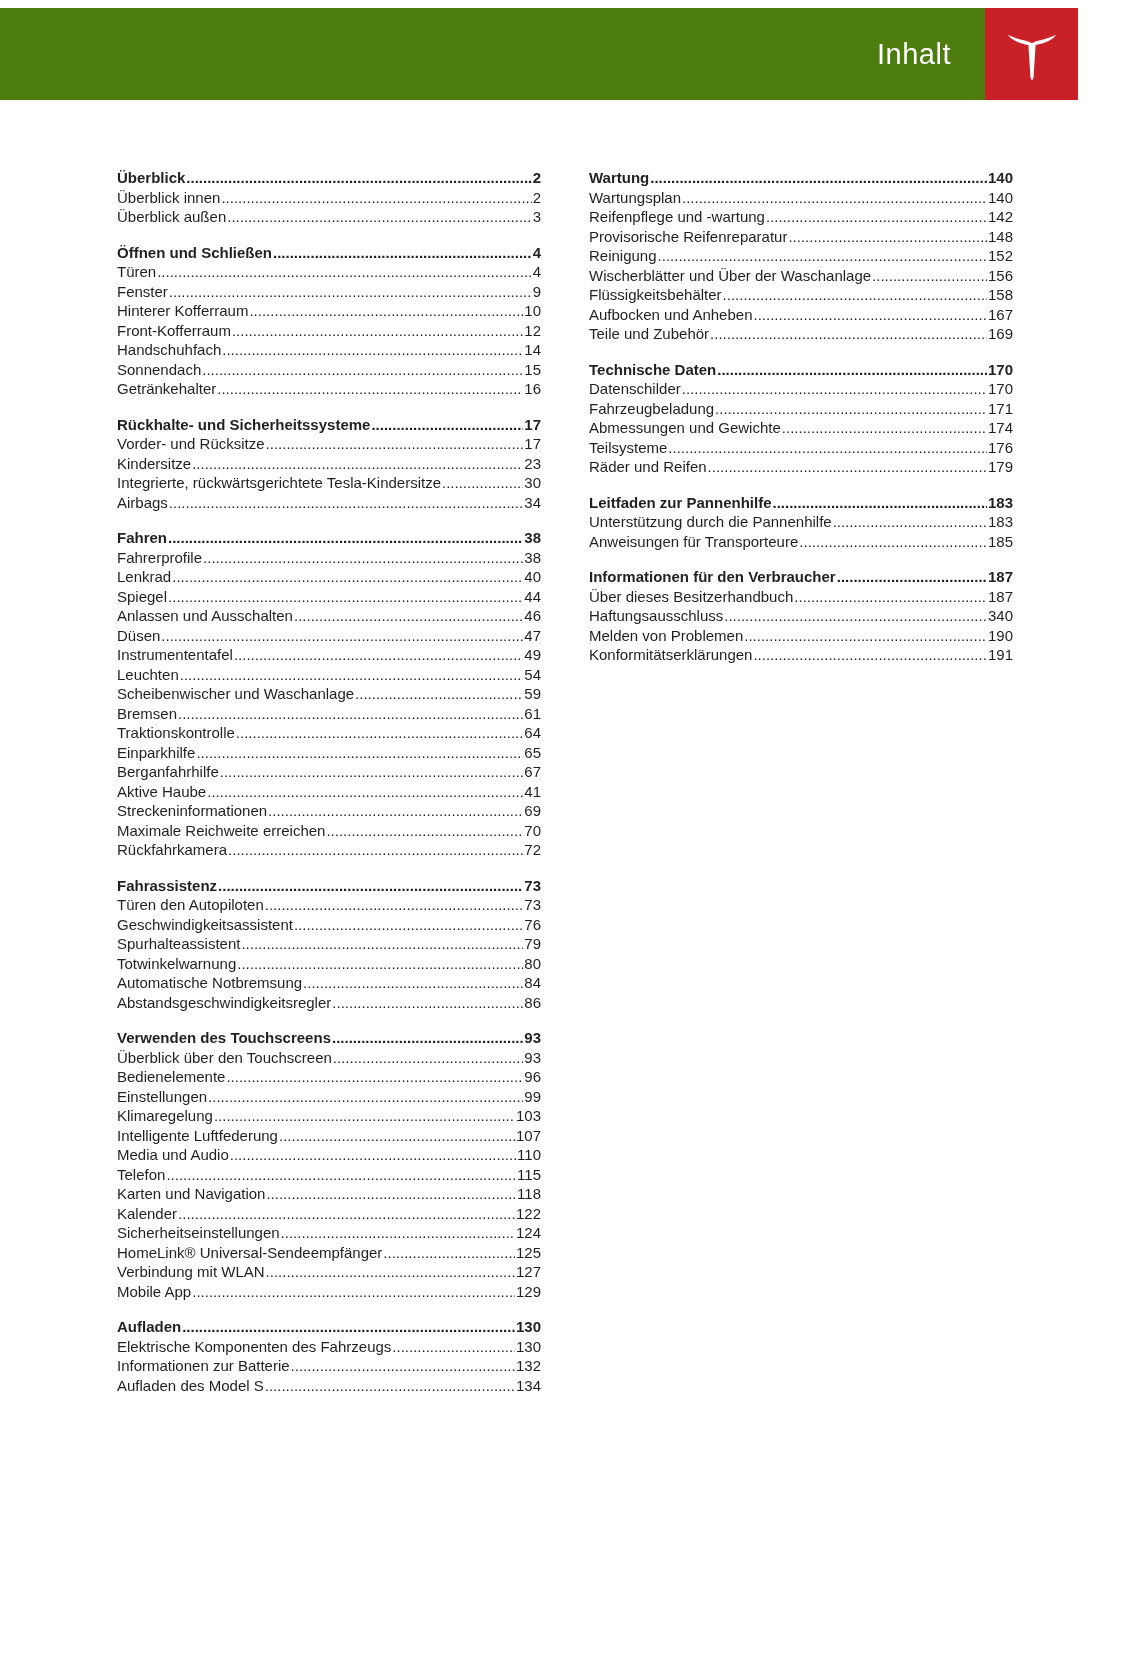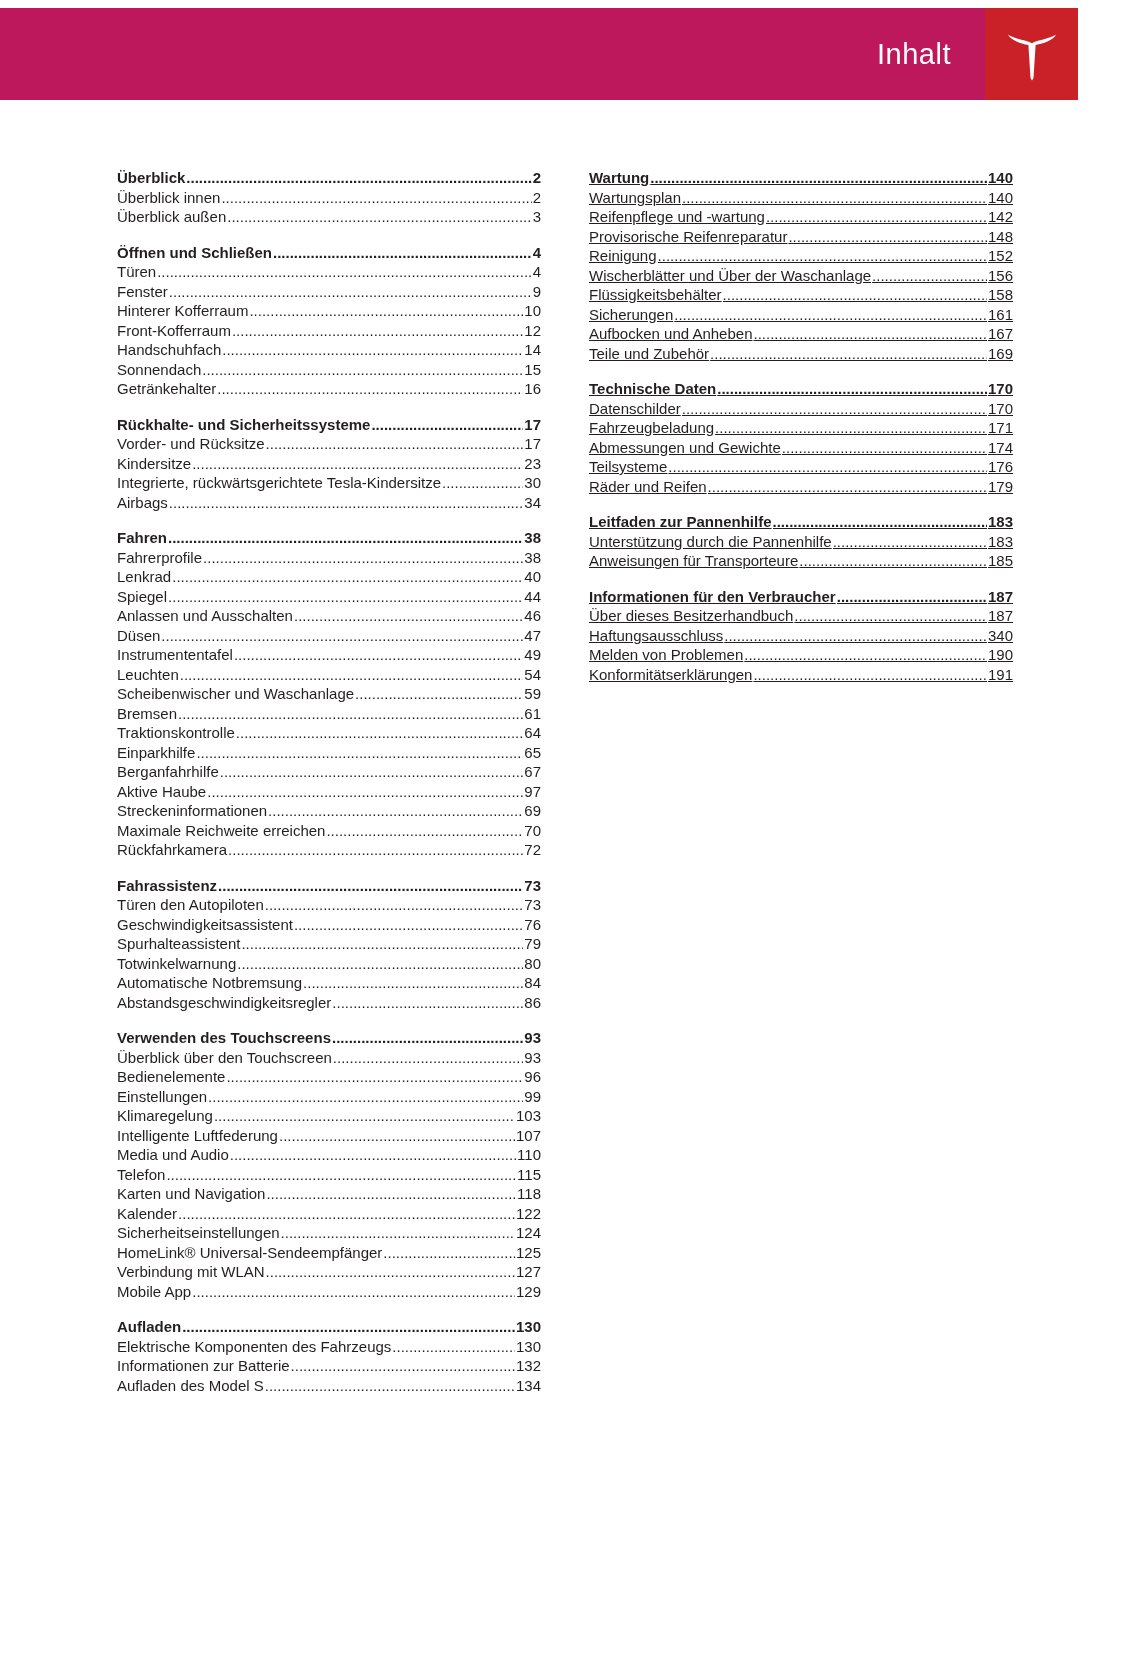--- a/index.html
+++ b/index.html
@@ -38,21 +38,21 @@
     display: flex;
     align-items: center;
     justify-content: center;
   }
   .logo-box svg { display: block; }
   .toc {
     display: flex;
     margin: 68px 0 0 117px;
   }
   .toc-col { width: 424px; }
-  .toc-col + .toc-col { margin-left: 48px; text-decoration: underline; }
+  .toc-col + .toc-col { margin-left: 48px; }
   .toc-section { margin-bottom: 16px; }
   .toc-entry {
     display: flex;
     align-items: baseline;
     font-size: 15px;
     line-height: 19.5px;
     color: #231F20;
   }
   .toc-entry.heading { font-weight: 700; }
   .toc-entry .label { flex: 0 0 auto; white-space: nowrap; }
@@ -65,21 +65,21 @@
   }
   .toc-entry .leader::after {
     content: "...........................................................................................................................................................................";
   }
   .toc-entry .pagenum { flex: 0 0 auto; }
 </style>
 </head>
 <body>
 
 <header class="header">
-  <div class="header-gray" style="background: #be185d;">
+  <div class="header-gray" style="background: #4d7c0f;">
     <span class="header-title">Inhalt</span>
   </div>
   <div class="logo-box" style="background: rgb(202, 33, 40);">
     <svg width="60" height="62" viewBox="0 0 100 100" aria-hidden="true">
       <path fill="#ffffff" d="M50 32
         C 40 26, 24 26, 10 18
         C 14 26, 30 33, 44 35
         L 47.5 90 L 50 94 L 52.5 90
         L 56 35
         C 70 33, 86 26, 90 18
@@ -238,21 +238,21 @@
           <span class="pagenum">65</span>
         </div>
         <div class="toc-entry">
           <span class="label">Berganfahrhilfe</span>
           <span class="leader"></span>
           <span class="pagenum">67</span>
         </div>
         <div class="toc-entry">
           <span class="label">Aktive Haube</span>
           <span class="leader"></span>
-          <span class="pagenum">97</span>
+          <span class="pagenum">41</span>
         </div>
         <div class="toc-entry">
           <span class="label">Streckeninformationen</span>
           <span class="leader"></span>
           <span class="pagenum">69</span>
         </div>
         <div class="toc-entry">
           <span class="label">Maximale Reichweite erreichen</span>
           <span class="leader"></span>
           <span class="pagenum">70</span>
@@ -424,25 +424,20 @@
         </div>
         <div class="toc-entry">
           <span class="label">Wischerblätter und Über der Waschanlage</span>
           <span class="leader"></span>
           <span class="pagenum">156</span>
         </div>
         <div class="toc-entry">
           <span class="label">Flüssigkeitsbehälter</span>
           <span class="leader"></span>
           <span class="pagenum">158</span>
-        </div>
-        <div class="toc-entry">
-          <span class="label">Sicherungen</span>
-          <span class="leader"></span>
-          <span class="pagenum">161</span>
         </div>
         <div class="toc-entry">
           <span class="label">Aufbocken und Anheben</span>
           <span class="leader"></span>
           <span class="pagenum">167</span>
         </div>
         <div class="toc-entry">
           <span class="label">Teile und Zubehör</span>
           <span class="leader"></span>
           <span class="pagenum">169</span>

